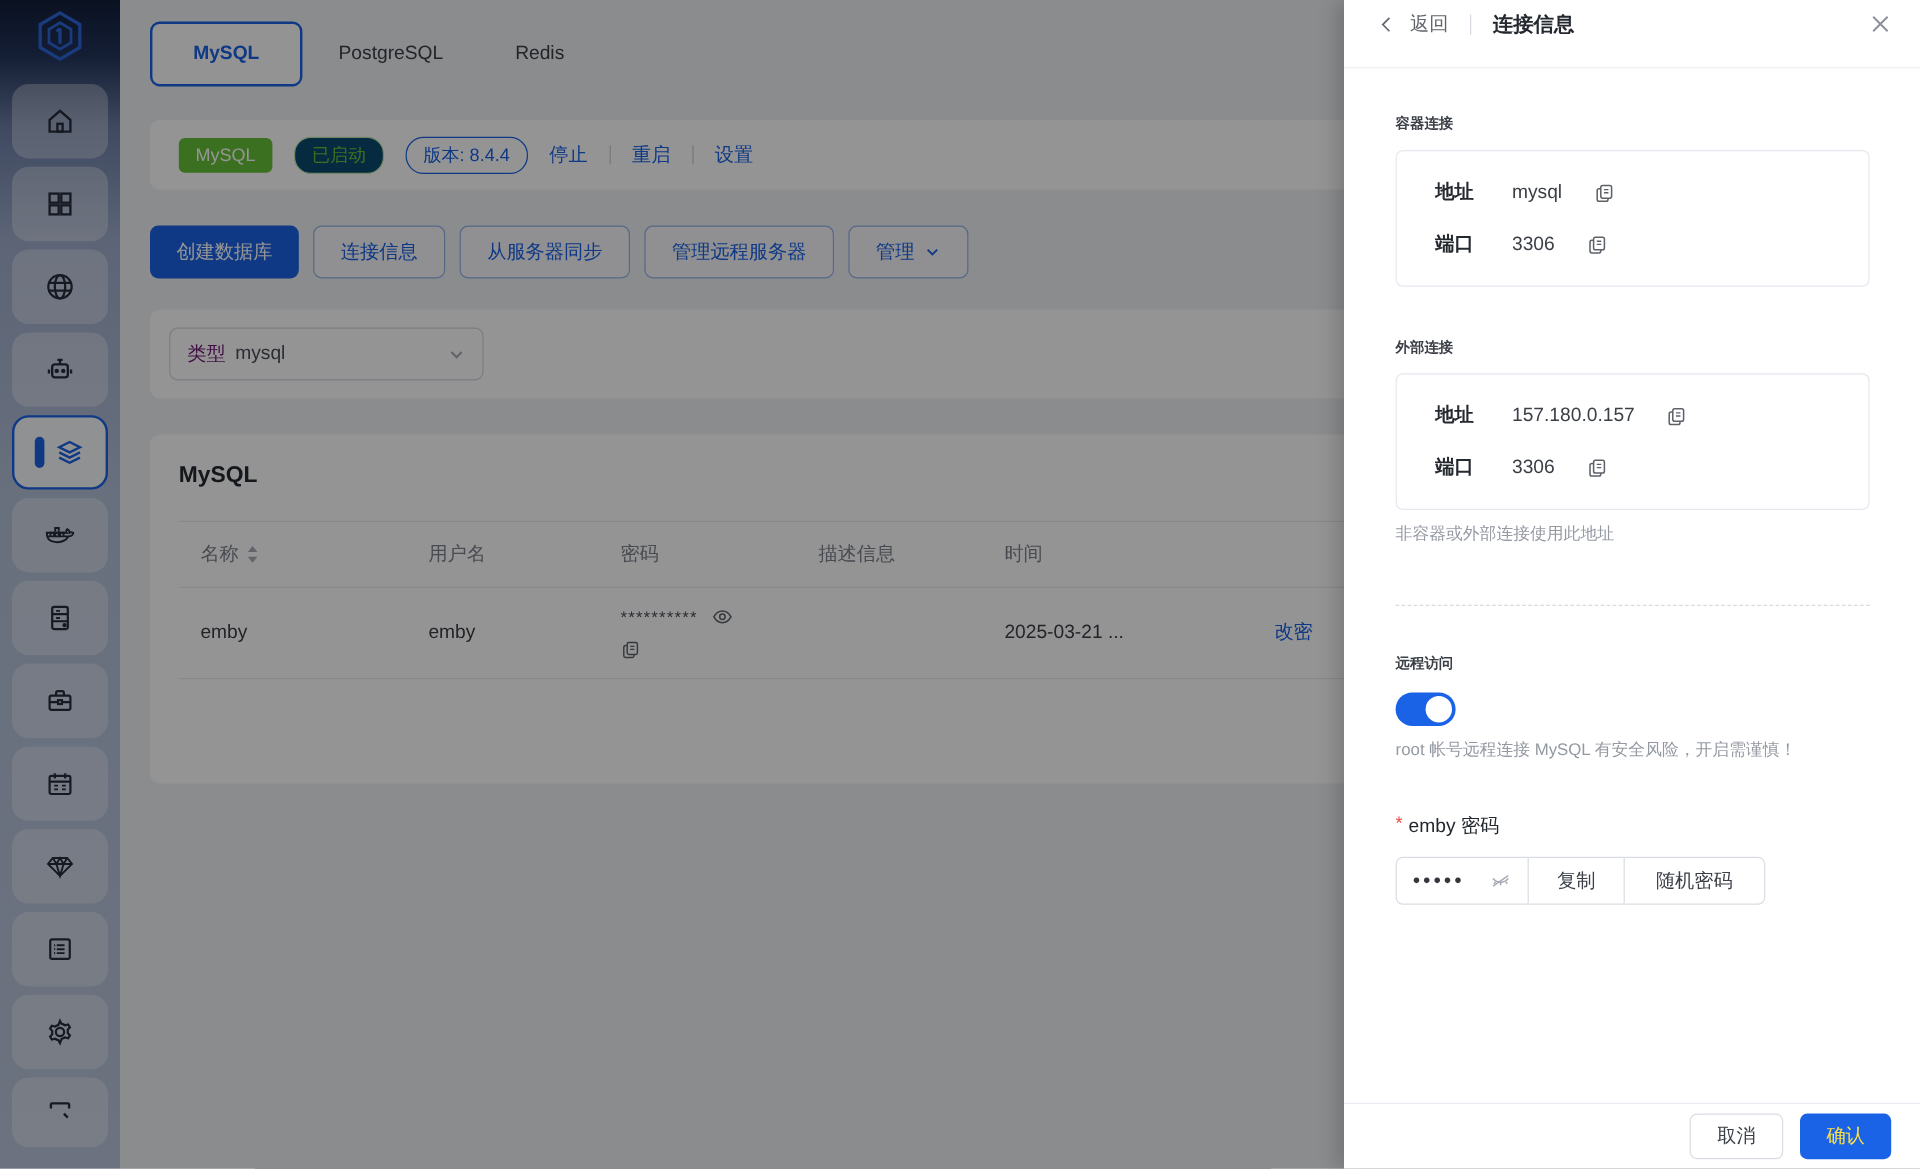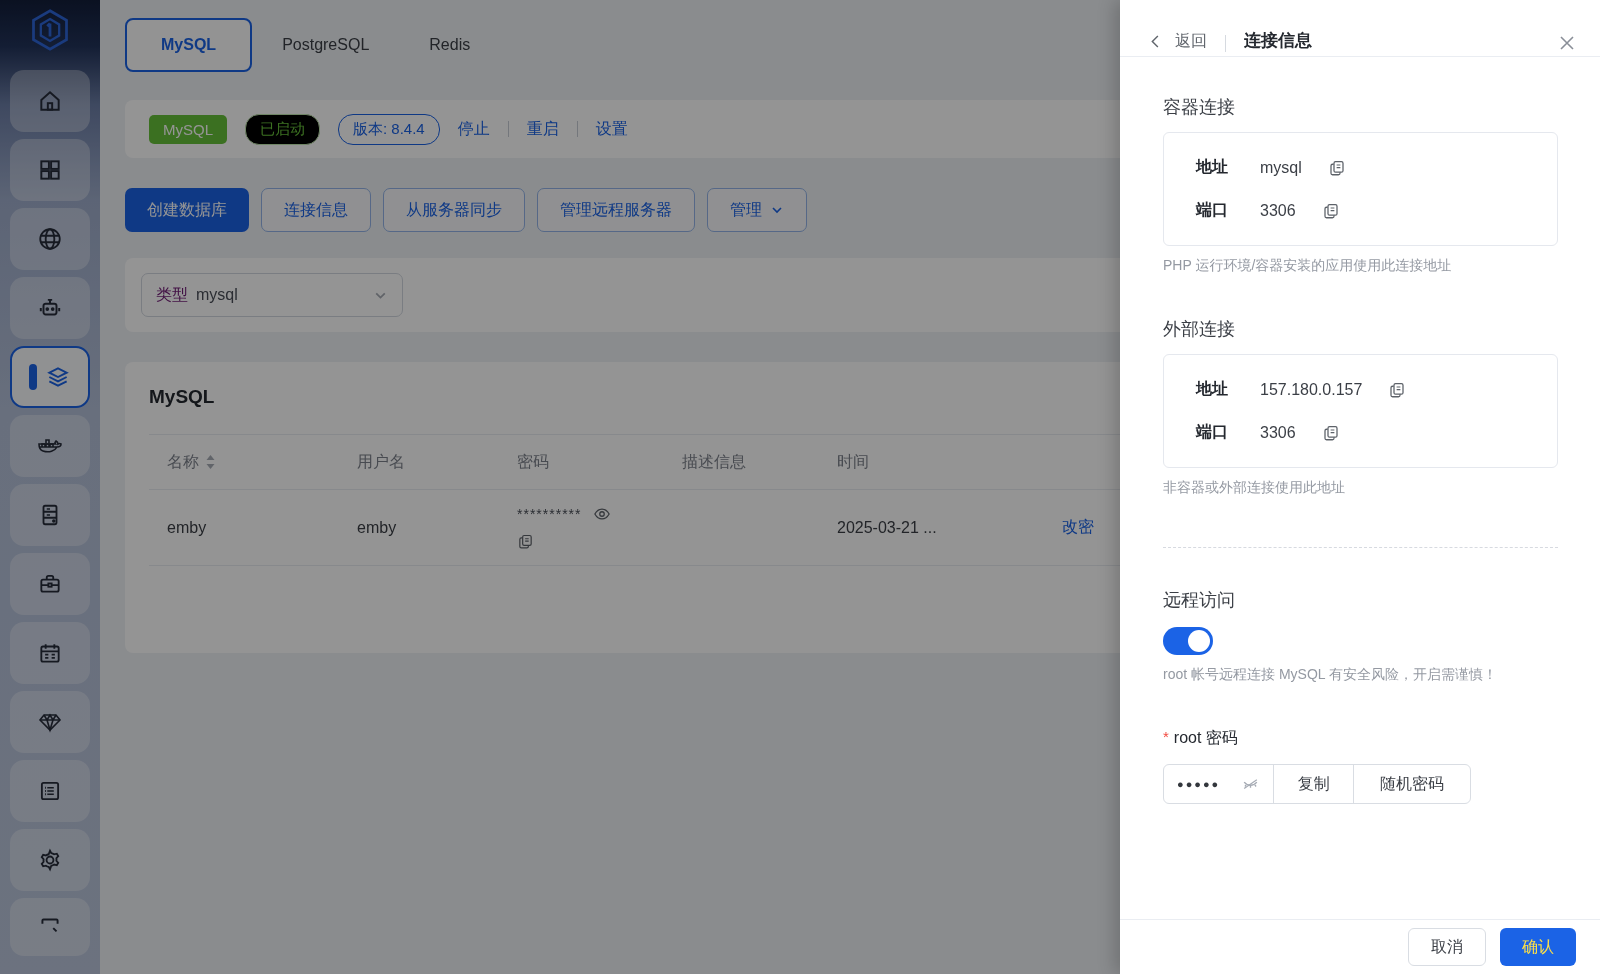--- a/index.html
+++ b/index.html
@@ -21,21 +21,21 @@
 
   
   .main { flex:1; padding:18px 24px 0 25px; position:relative; }
 
   .tabs { display:flex; align-items:center; height:54px; margin-bottom:28px; }
   .tab { padding:0 30px; height:54px; display:flex; align-items:center; font-size:16px; color:#3b3f46; }
   .tab.active { background:#fdfdfe; border:2px solid #1b63e6; border-radius:8px; color:#1b63e6; font-weight:bold; padding:0 34px; }
 
   .status-card { background:#fff; border-radius:8px; height:58px; display:flex; align-items:center; padding:0 24px; gap:18px; margin-bottom:30px; }
   .badge-solid { background:#67c23a; color:#fff; font-size:15px; border-radius:5px; padding:6px 14px; }
-  .badge-light { background:#000000; color:#67c23a; border:1px solid #c2e7b0; font-size:15px; border-radius:14px; padding:5px 14px; }
+  .badge-light { background:#0c4a6e; color:#67c23a; border:1px solid #c2e7b0; font-size:15px; border-radius:14px; padding:5px 14px; }
   .badge-outline { background:transparent; color:#1b63e6; border:1px solid #1b63e6; font-size:15px; border-radius:15px; padding:5px 14px; }
   .link { color:#1b63e6; font-size:16px; cursor:pointer; }
   .vdiv { width:1px; height:16px; background:#c9ced6; }
 
   .btn-row { display:flex; gap:12px; margin-bottom:26px;align-items:center; }
   .btn { height:44px; border-radius:7px; font-size:16px; display:flex; align-items:center; justify-content:center; padding:0 22px; cursor:pointer; }
   .btn-primary { background:#1b63e6; color:#fff; }
   .btn-plain { background:rgba(255,255,255,0.6); color:#1b63e6; border:1px solid #94b4e8; gap:8px; }
 
   .filter-card { background:#fff; border-radius:8px; height:74px; display:flex; align-items:center; padding:0 16px; margin-bottom:30px; }
@@ -57,28 +57,28 @@
   .pager { display:flex; justify-content:flex-end; align-items:center; gap:16px; margin-top:22px; }
   .pager-total { font-size:15px; color:#5d6269; }
   .pager-select { border:1px solid #d3d8e0; border-radius:6px; padding:9px 16px; font-size:15px; color:#5d6269; background:#fff; }
 
   
   .overlay { position:absolute; inset:0; background:rgba(0,0,0,0.42); z-index:10; }
 
   
   .drawer { position:absolute; top:0; right:0; width:480px; height:974px; background:#fff; z-index:20;
     box-shadow:-6px 0 16px rgba(0,0,0,0.18); display:flex; flex-direction:column; }
-  .drawer-header { height:57px; flex:0 0 57px; display:flex; align-items:flex-end; padding:0 24px 4px 26px; border-bottom:1px solid #eaedf2; }
+  .drawer-header { height:57px; flex:0 0 57px; display:flex; align-items:center; padding:0 24px 16px 26px; border-bottom:1px solid #eaedf2; }
   .back-group { display:flex; align-items:center; gap:10px; color:#61666d; font-size:16px; cursor:pointer; }
   .hdr-div { width:1px; height:17px; background:#d6dae0; margin:0 18px; }
   .drawer-title { font-size:17px; font-weight:bold; color:#24282f; }
   .close-x { margin-left:auto; color:#8a8f98; cursor:pointer; }
 
   .drawer-body { flex:1; padding:38px 42px 0 43px; overflow:hidden; }
-  .sec-title { font-size:18px; color:#3b3f46; }
+  .sec-title { font-size:12px; color:#3b3f46;font-weight:bold; }
   .conn-card { border:1px solid #e5e8ee; border-radius:6px; margin-top:13px; padding:13px 0; }
   .conn-row { display:flex; align-items:center; padding:11px 0 11px 32px; gap:26px; }
   .conn-label { font-size:16px; font-weight:bold; color:#24282f; min-width:38px; }
   .conn-value { font-size:16px; color:#3b3f46; }
   .hint { font-size:14px; color:#9499a2; margin-top:11px; }
   .sec-gap { margin-top:42px; }
   .dashed { border-top:1px dashed #d7dae0; margin:50px 0 40px; }
 
   .toggle { width:50px; height:28px; border-radius:14px; background:#1b63e6; position:relative; margin-top:15px; cursor:pointer; }
   .toggle .knob { position:absolute; top:3px; right:3px; width:22px; height:22px; border-radius:50%; background:#fff; }
@@ -377,21 +377,20 @@
         <span class="conn-value">3306</span>
         <span class="icon-btn">
             <svg width="18" height="18" viewBox="0 0 24 24" fill="none" stroke="currentColor" stroke-width="1.7">
               <rect x="8" y="3.5" width="12" height="14" rx="2"></rect>
               <path d="M16 17.5 V19 a2 2 0 0 1 -2 2 H6 a2 2 0 0 1 -2 -2 V9 a2 2 0 0 1 2 -2 h1.5"></path>
               <path d="M11.5 8 h5 M11.5 11.5 h5" stroke-width="1.5"></path>
             </svg>
           </span>
       </div>
     </div>
-    <div class="hint">PHP 运行环境/容器安装的应用使用此连接地址</div>
 
     <div class="sec-title sec-gap">外部连接</div>
     <div class="conn-card">
       <div class="conn-row">
         <span class="conn-label">地址</span>
         <span class="conn-value">157.180.0.157</span>
         <span class="icon-btn">
             <svg width="18" height="18" viewBox="0 0 24 24" fill="none" stroke="currentColor" stroke-width="1.7">
               <rect x="8" y="3.5" width="12" height="14" rx="2"></rect>
               <path d="M16 17.5 V19 a2 2 0 0 1 -2 2 H6 a2 2 0 0 1 -2 -2 V9 a2 2 0 0 1 2 -2 h1.5"></path>
@@ -416,21 +415,21 @@
     <div class="dashed"></div>
 
     <div class="sec-title">远程访问</div>
     <div class="toggle">
         <span class="knob"></span>
       </div>
     <div class="hint">root 帐号远程连接 MySQL 有安全风险，开启需谨慎！</div>
 
     <div class="req-label">
       <span class="req-star">*</span>
-      <span>root 密码</span>
+      <span>emby 密码</span>
     </div>
     <div class="pw-group">
       <div class="pw-box">
         <span class="pw-dots">●●●●●</span>
         <span class="icon-btn" style="color:#a6abb4;">
             <svg width="19" height="19" viewBox="0 0 24 24" fill="none" stroke="currentColor" stroke-width="1.7">
               <path d="M4 9 C6.5 12 9 13 12 13 s5.5 -1 8 -4"></path>
               <path d="M12 13.5 v2.5 M6.5 12.5 l-1.5 2 M17.5 12.5 l1.5 2"></path>
               <path d="M4 17 L20 6" stroke-width="1.5"></path>
             </svg>

